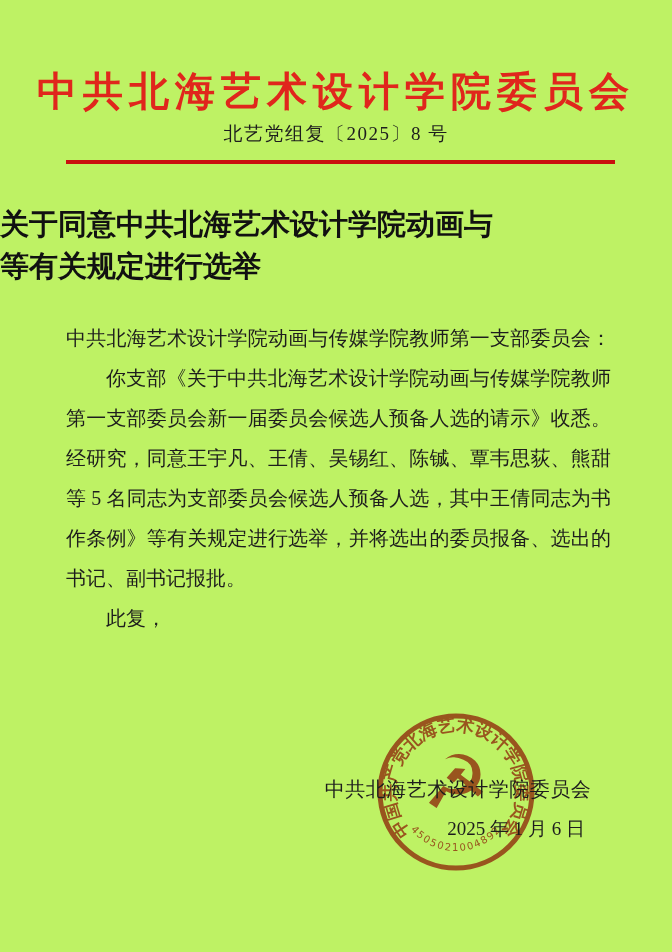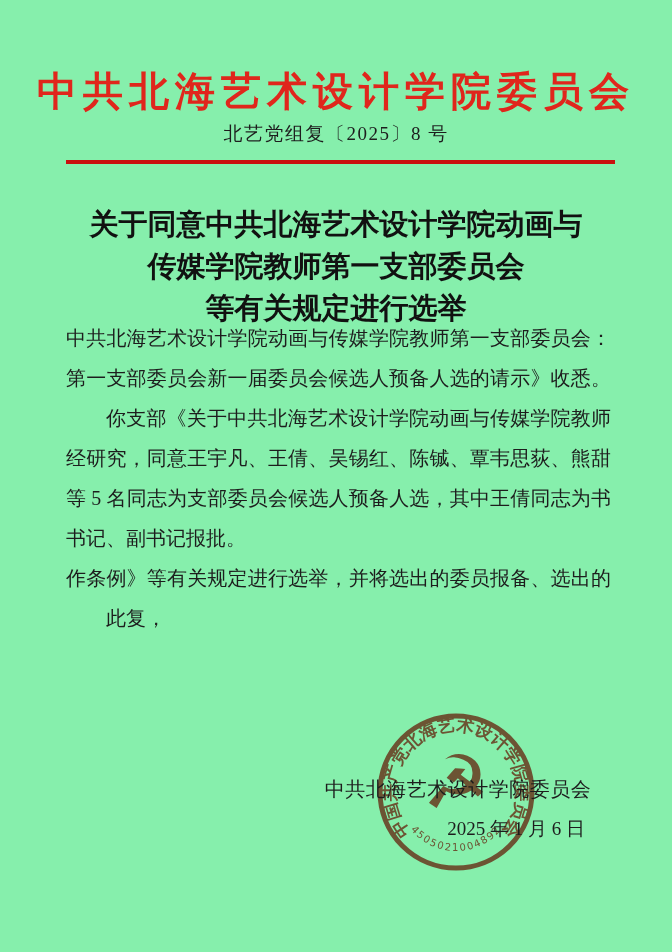--- a/index.html
+++ b/index.html
@@ -5,21 +5,21 @@
   html, body { margin: 0; padding: 0; background: #ffffff; }
   body {
     width: 672px; height: 952px;
     position: relative;
     font-family: "Liberation Serif", serif;
     color: #1d1d1d;
     overflow: hidden;
   }
   .page {
     position: absolute; inset: 0;
-    background: #86efac;
+    background: #bef264;
   }
   .org-header {
     position: absolute; top: 64px; left: 0; width: 672px;
     text-align: center;
     font-size: 40px; font-weight: 700;
     letter-spacing: 6px;
     color: #e0261c;
     white-space: nowrap;
   }
   .doc-number {
@@ -29,21 +29,20 @@
     letter-spacing: 1.5px;
     color: #1d1d1d;
   }
   .red-rule {
     position: absolute; top: 160px; left: 66px;
     width: 549px; height: 4px;
     background: #c9100e;
   }
   .title-block {
     position: absolute; top: 203px; left: 0; width: 672px;
-    text-align: center;
     font-size: 29px; font-weight: 700;
     line-height: 42px;
     color: #111111;
   }
   .body-text {
     position: absolute; top: 318px; left: 66px;
     width: 545px;
     font-size: 20px;
     line-height: 40px;
     color: #1d1d1d;
@@ -94,32 +93,31 @@
 <div class="page">
 
   <div class="org-header">中共北海艺术设计学院委员会</div>
 
   <div class="doc-number">北艺党组复〔2025〕8 号</div>
 
   <div class="red-rule"></div>
 
   <div class="title-block">
     <div>关于同意中共北海艺术设计学院动画与</div>
-    <div>传媒学院教师第一支部委员会</div>
     <div>等有关规定进行选举</div>
   </div>
 
   <div class="body-text" id="body-text">
       <div class="body-line fill">中共北海艺术设计学院动画与传媒学院教师第一支部委员会：</div>
+      <div class="body-line indent fill">你支部《关于中共北海艺术设计学院动画与传媒学院教师</div>
       <div class="body-line fill">第一支部委员会新一届委员会候选人预备人选的请示》收悉。</div>
-      <div class="body-line indent fill">你支部《关于中共北海艺术设计学院动画与传媒学院教师</div>
       <div class="body-line fill">经研究，同意王宇凡、王倩、吴锡红、陈铖、覃韦思荻、熊甜</div>
       <div class="body-line fill">等 5 名同志为支部委员会候选人预备人选，其中王倩同志为书</div>
+      <div class="body-line fill">作条例》等有关规定进行选举，并将选出的委员报备、选出的</div>
       <div class="body-line">书记、副书记报批。</div>
-      <div class="body-line fill">作条例》等有关规定进行选举，并将选出的委员报备、选出的</div>
       <div class="body-line indent">此复，</div>
     </div>
 
   <svg class="seal" width="172" height="172" viewBox="0 0 172 172">
     <defs>
       <path id="arcTop" d="M 42.9 129.1 A 61 61 0 1 1 129.1 129.1" fill="none"></path>
       <path id="arcBottom" d="M 34.9 115.5 A 59 59 0 0 0 137.1 115.5" fill="none"></path>
     </defs>
     <circle cx="86" cy="86" r="76" fill="none" stroke="#c64232" stroke-width="5"></circle>
     <text class="seal-ring-text">

